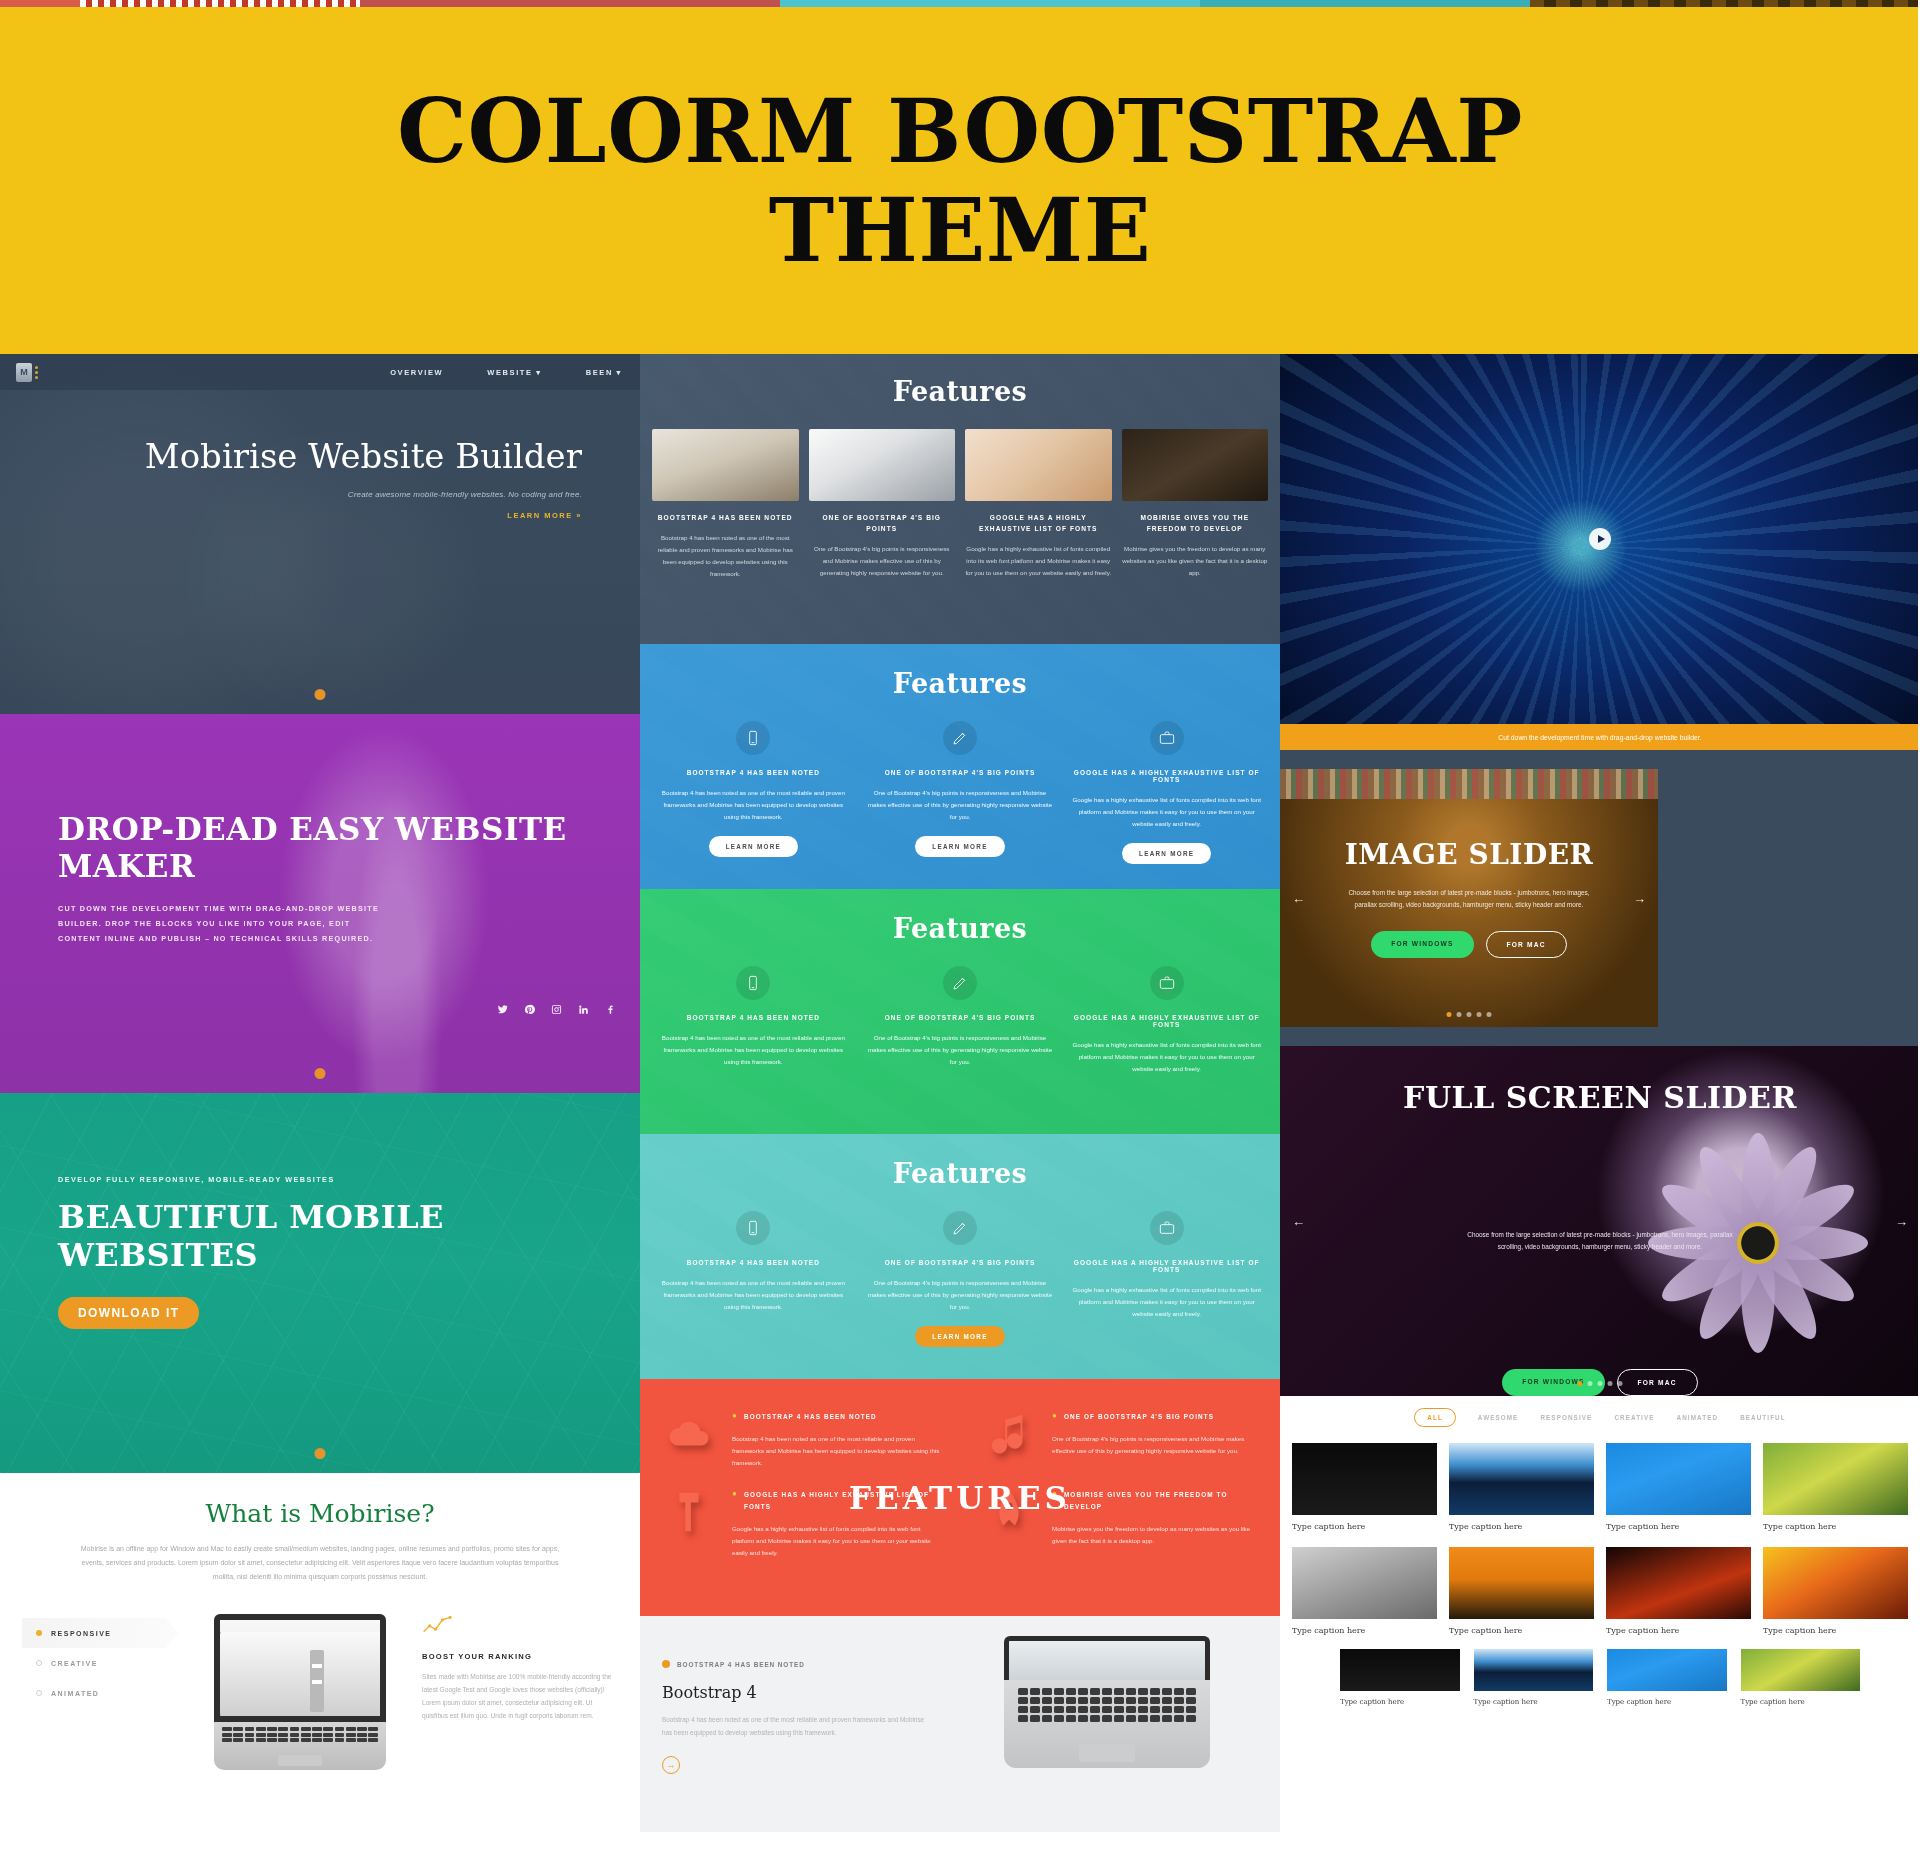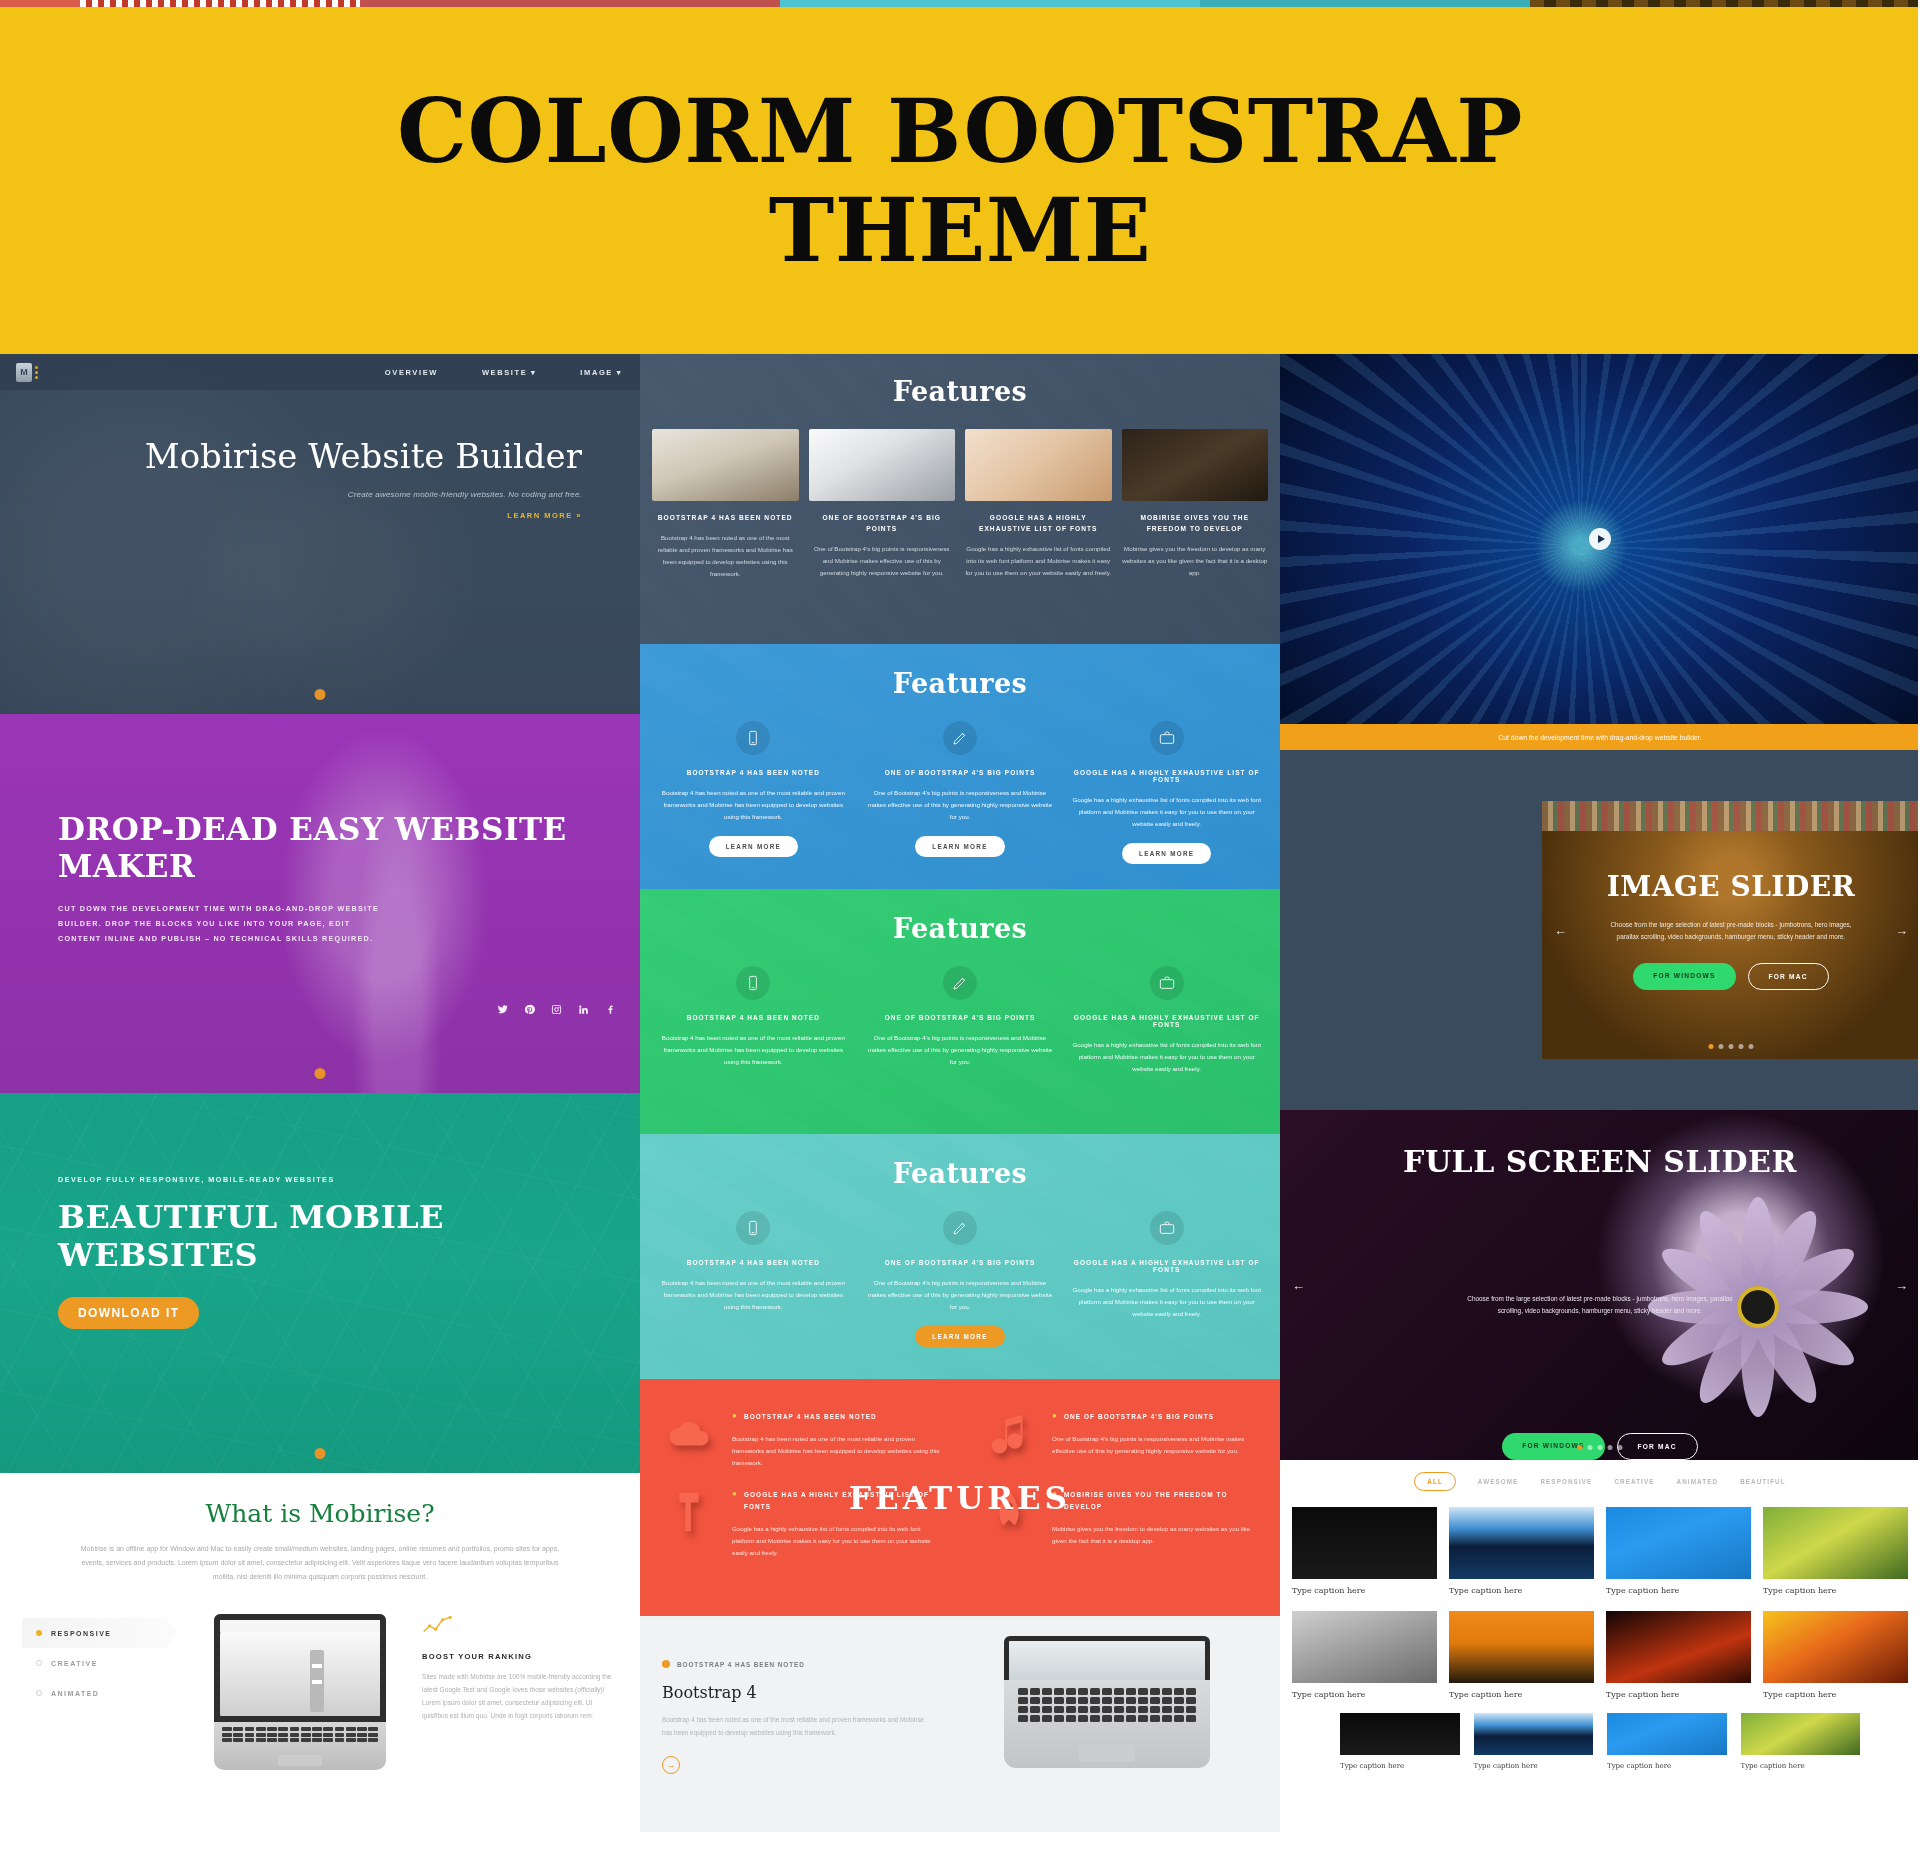--- a/index.html
+++ b/index.html
@@ -282,21 +282,21 @@
   }
   .play-btn {
     position: absolute; left: 50%; top: 50%; transform: translate(-50%,-50%);
     width: 22px; height: 22px; border-radius: 50%; background: rgba(255,255,255,0.92);
     display: flex; align-items: center; justify-content: center;
   }
   .play-btn i { width: 0; height: 0; border-left: 7px solid #1b2b4a; border-top: 4.5px solid transparent; border-bottom: 4.5px solid transparent; margin-left: 2px; }
   .orange-strip { height: 26px; background: #f0a019; display: flex; align-items: center; justify-content: center; }
   .orange-strip span { font-size: 6.8px; color: #fff; }
 
-  .slider-sec { height: 360px; background: #3b4b5e; display: flex; align-items: center; justify-content: flex-end; }
+  .slider-sec { height: 296px; background: #3b4b5e; display: flex; align-items: center; justify-content: flex-start; }
   .slider-box {
     width: 378px; height: 258px; position: relative; overflow: hidden;
     background:
       radial-gradient(circle at 50% 30%, #b0772c 0 8%, #8a5a1c 28%, #4a2f0c 75%),
       repeating-conic-gradient(from 0deg at 50% 30%, #a86d24 0deg 1.2deg, #6b4414 1.2deg 2.6deg);
   }
   .slider-box .topbooks {
     position: absolute; top: 0; left: 0; right: 0; height: 30px;
     background: repeating-linear-gradient(90deg,#8e6b4a 0 6px,#c4a77e 6px 11px,#5e7a5a 11px 16px,#a8544a 16px 22px);
     opacity: .85;
@@ -385,21 +385,21 @@
             <div class="logo-mark">M</div>
             <div class="logo-dots">
                 <i></i>
                 <i></i>
                 <i></i>
               </div>
           </div>
           <div class="nav-links">
             <span>OVERVIEW</span>
             <span>WEBSITE ▾</span>
-            <span>IMAGE ▾</span>
+            <span>BEEN ▾</span>
           </div>
         </div>
         <div class="hero-body">
           <h2>Mobirise Website Builder</h2>
           <div class="hero-sub">Create awesome mobile-friendly websites. No coding and free.</div>
           <div class="hero-cta">LEARN MORE  »</div>
         </div>
         <div class="dot-mark"></div>
       </div>
 

